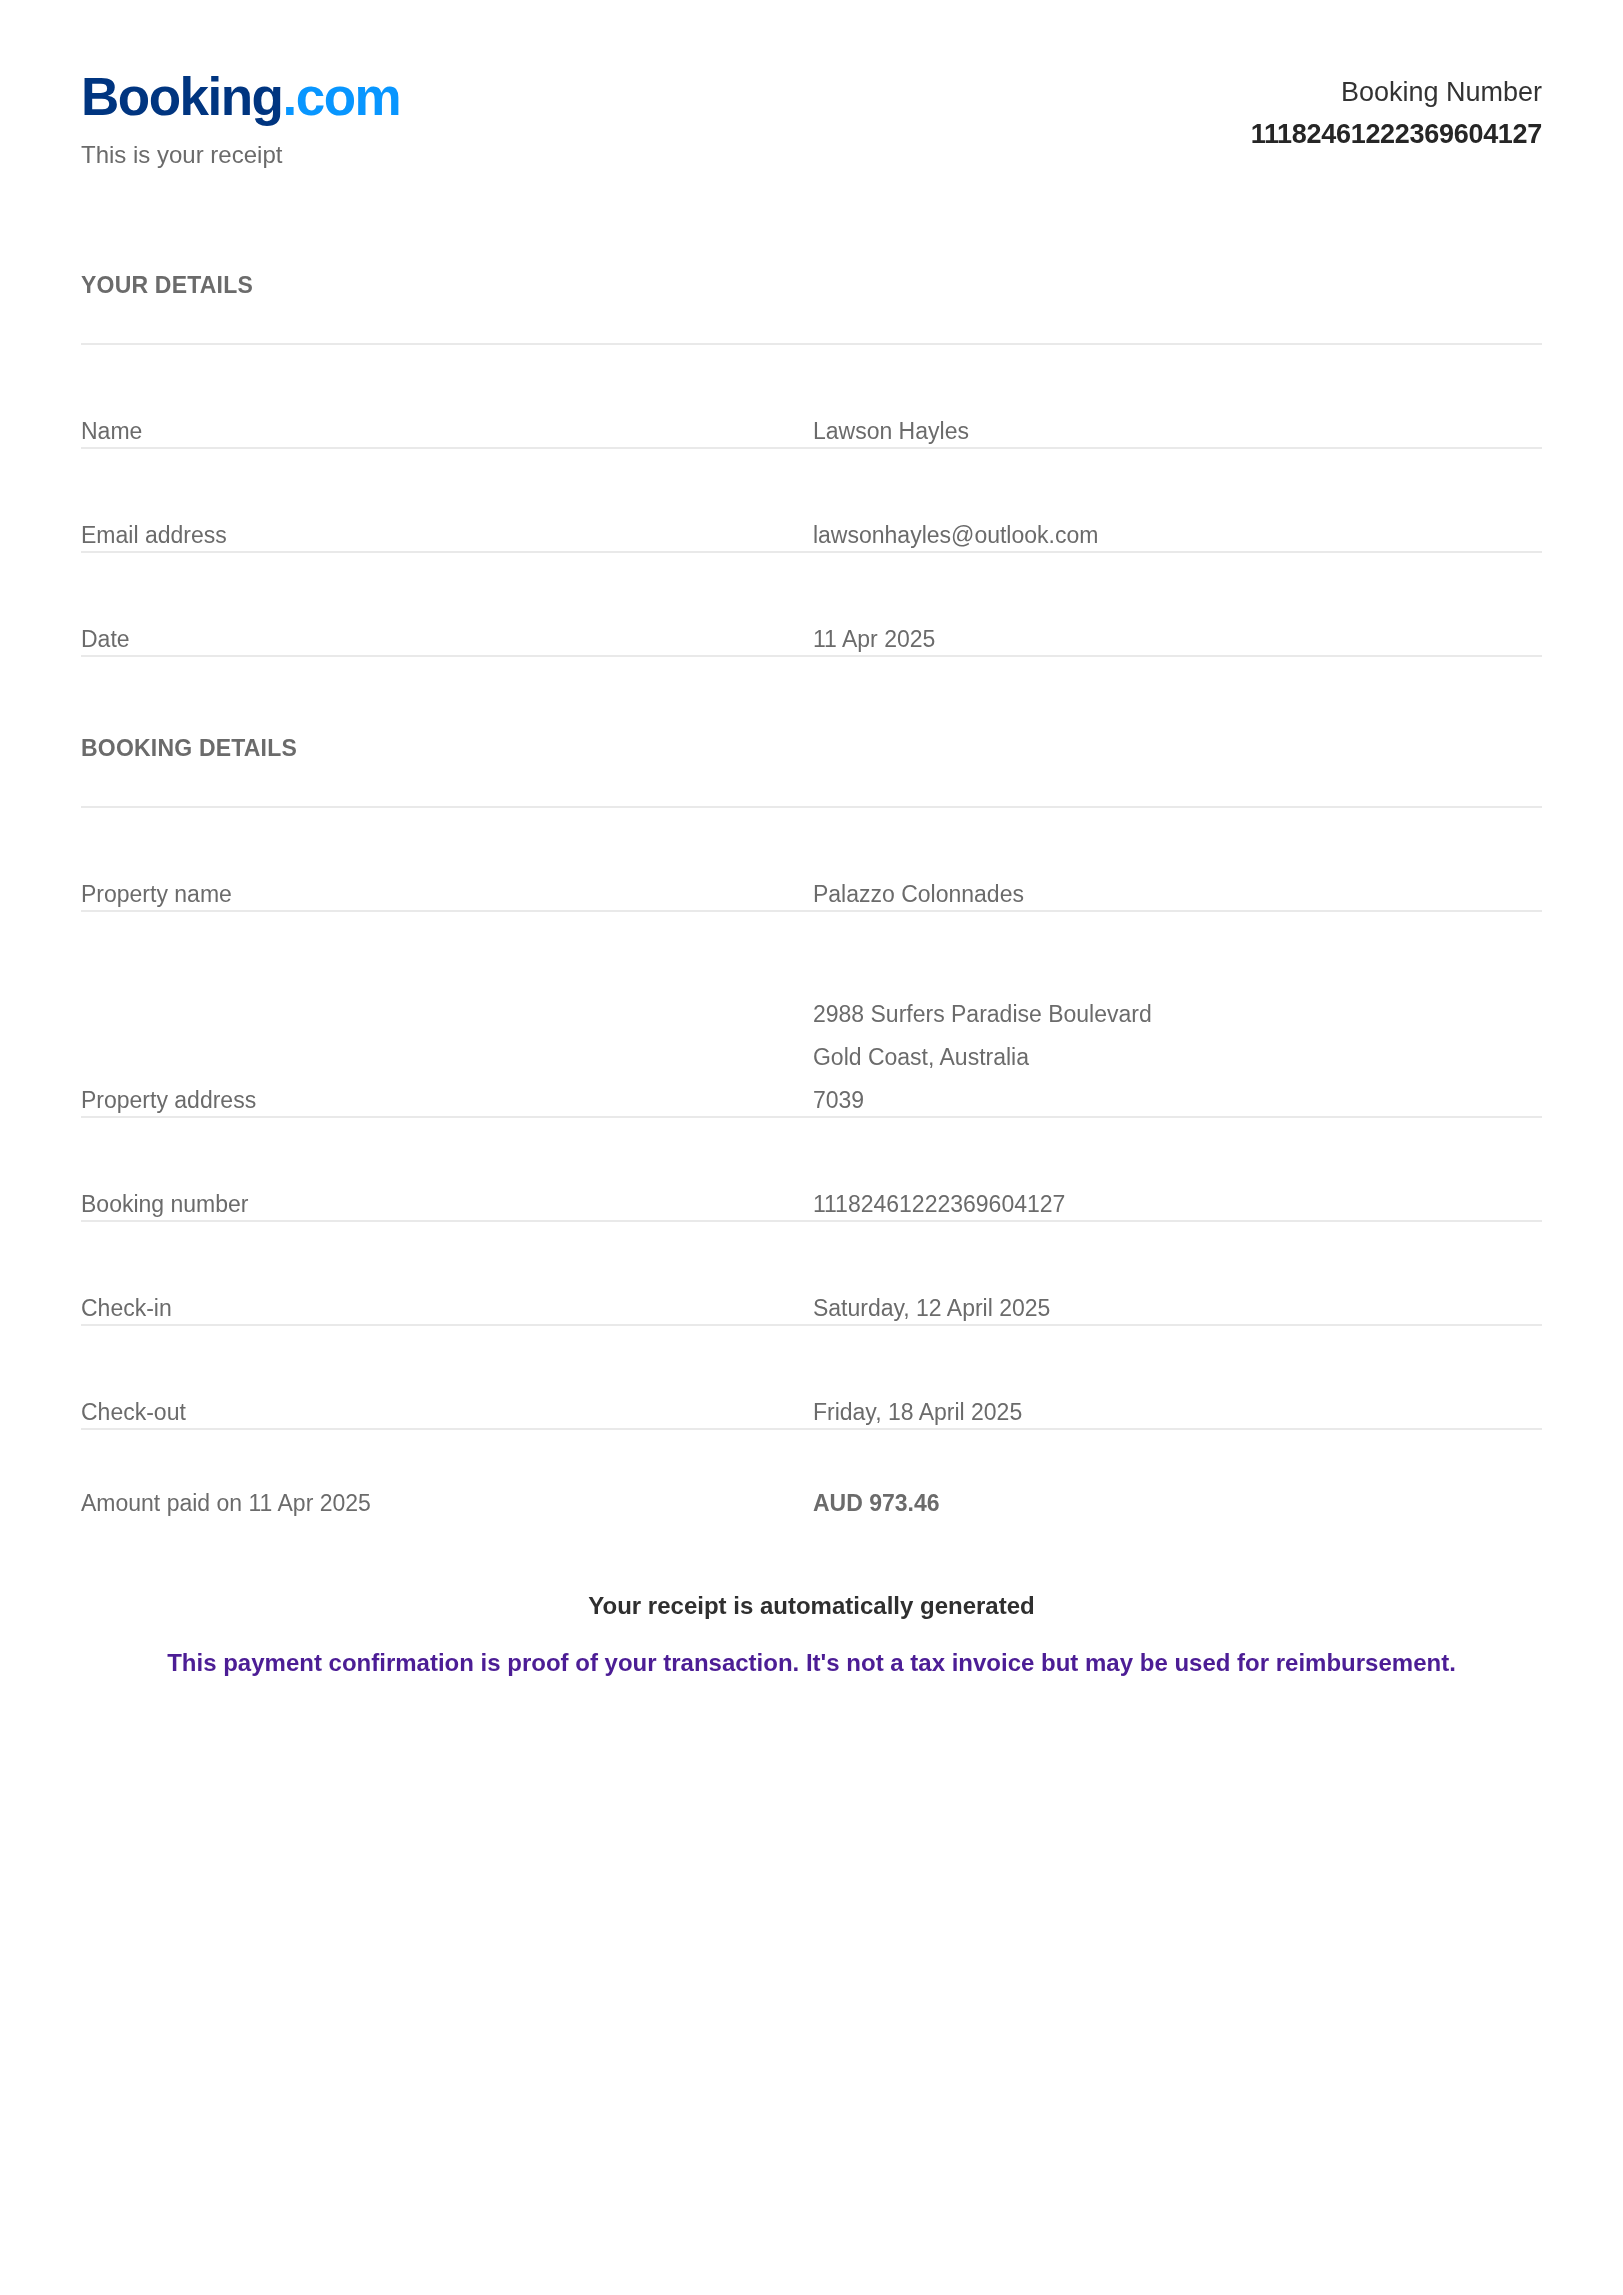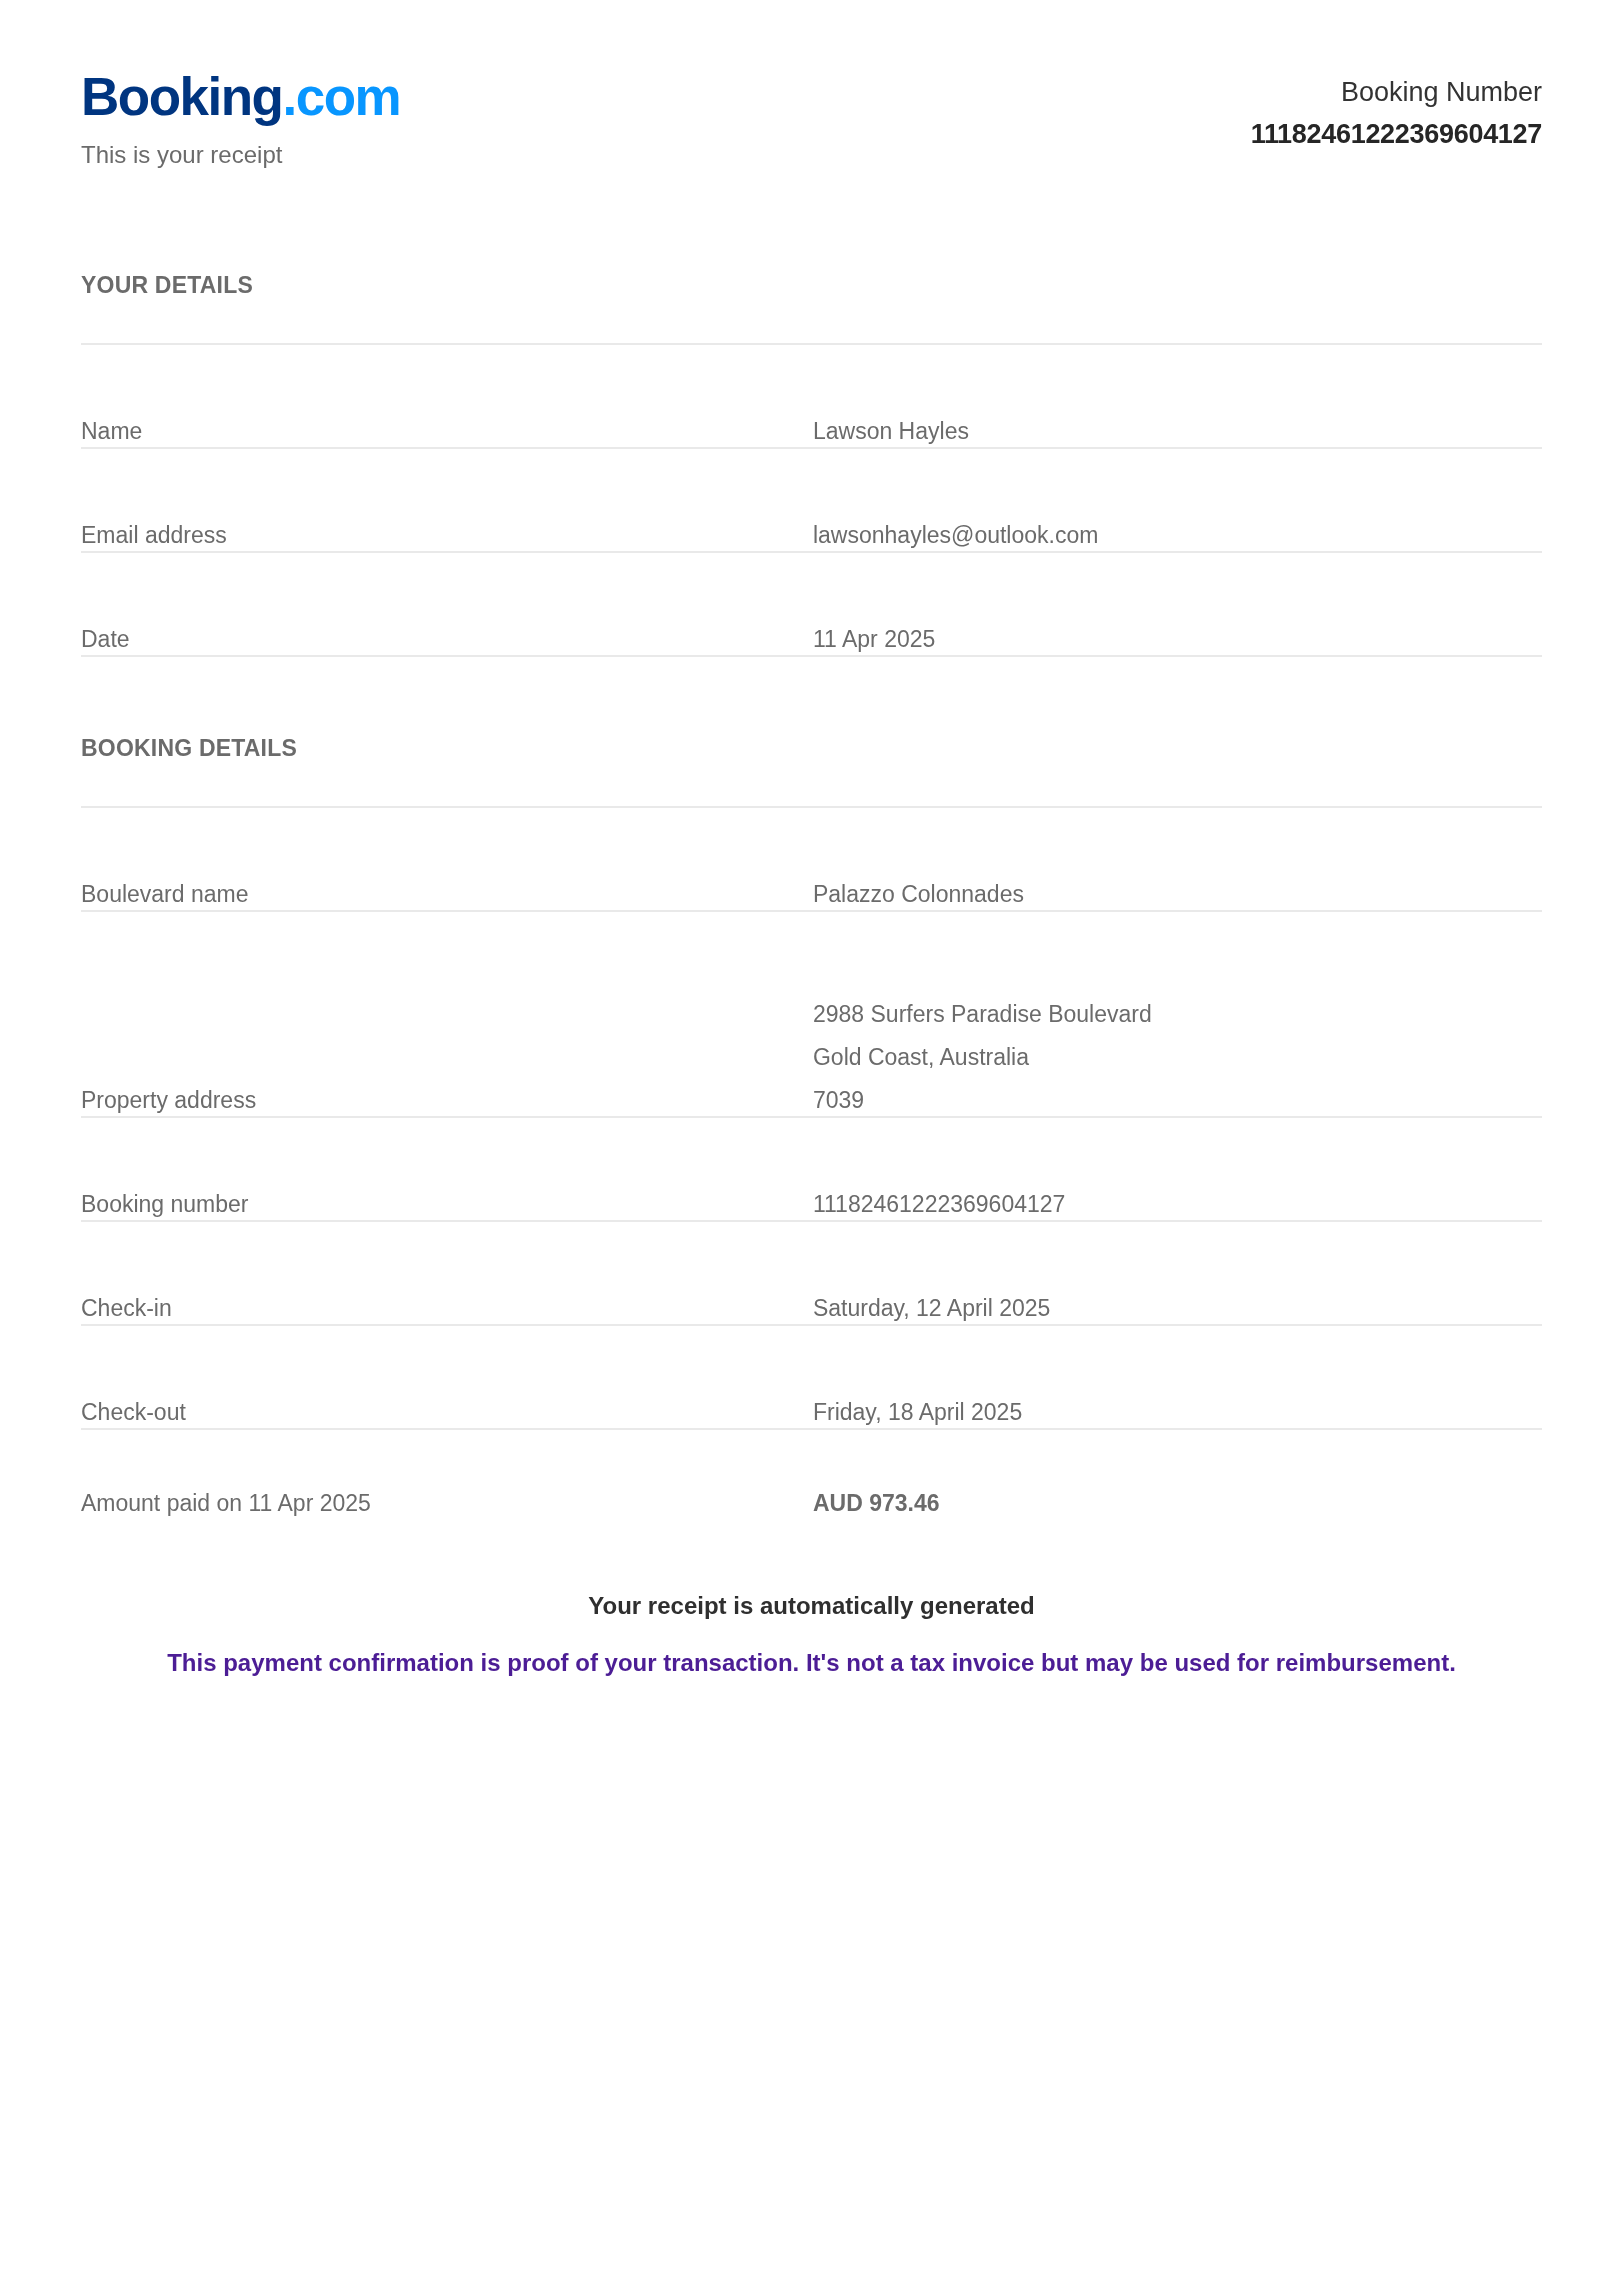--- a/index.html
+++ b/index.html
@@ -197,21 +197,21 @@
 
     </div>
   </div>
 
   <div class="section section-booking-details">
     <div class="section-title">BOOKING DETAILS</div>
 
     <div class="rows">
 
       <div class="row">
-        <div class="row-label">Boulevard name</div>
+        <div class="row-label">Property name</div>
         <div class="row-value">Palazzo Colonnades</div>
       </div>
 
       <div class="row row-address">
         <div class="row-label">Property address</div>
         <div class="row-value">
           <span class="addr-line">2988 Surfers Paradise Boulevard</span>
           <span class="addr-line">Gold Coast, Australia</span>
           <span class="addr-line">7039</span>
         </div>

